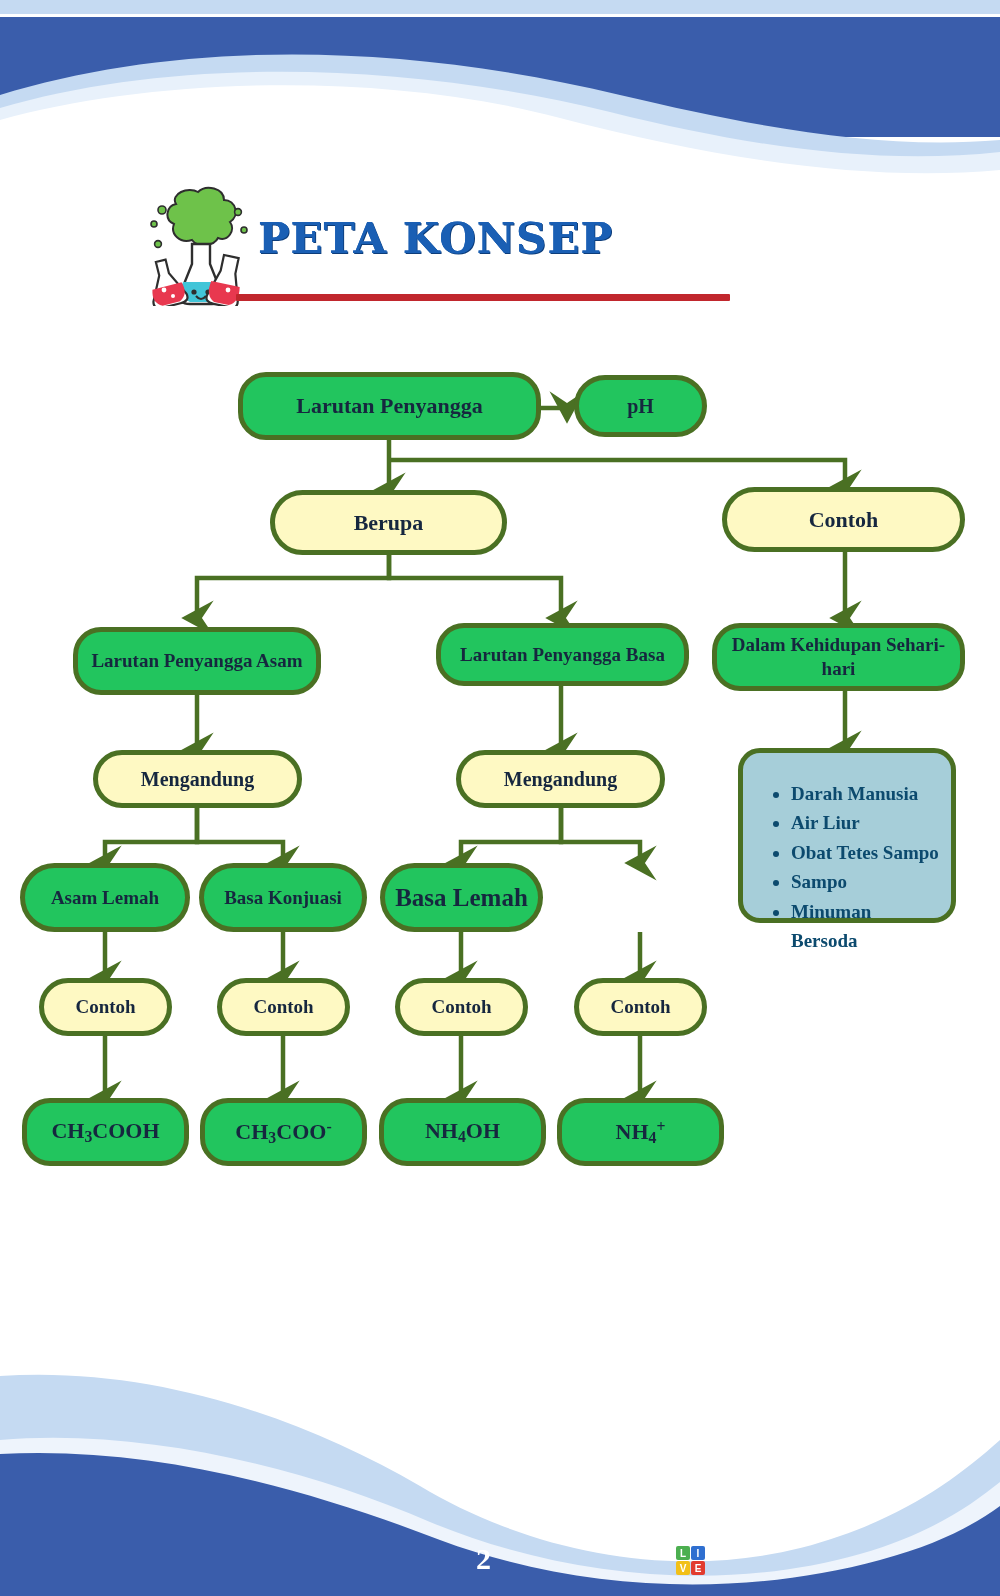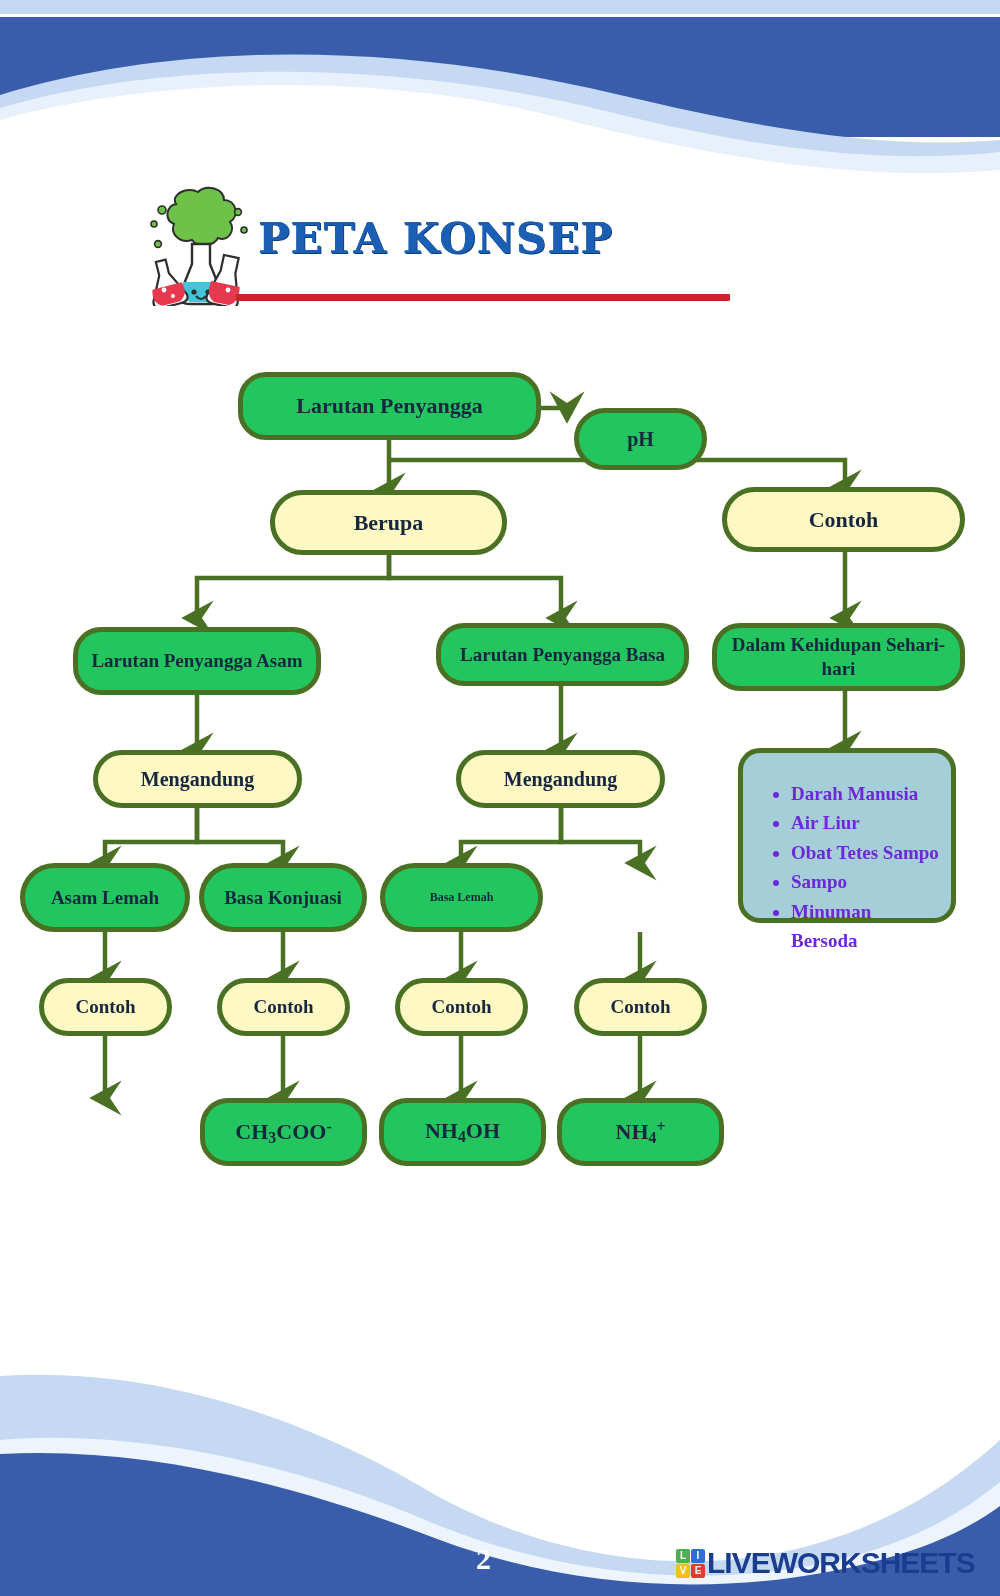--- a/index.html
+++ b/index.html
@@ -49,21 +49,21 @@
   .node.teal{background:#22c55e;}
   .node.pale{background:#fef9c3;}
   .node.pill{border-radius:999px;}
   .node.soft{border-radius:28px;}
 
   .list-node{
     position:absolute;box-sizing:border-box;
     border:5px solid #4a7023;background:#a6ced9;
     border-radius:22px;
     padding:26px 10px 20px 30px;
-    color:#6d28d9;font-weight:bold;font-size:19px;line-height:1.55;
+    color:#0c4a6e;font-weight:bold;font-size:19px;line-height:1.55;
     font-family:"Liberation Serif", serif;
   }
   .list-node ul{margin:0;padding-left:18px;}
   .list-node li{margin:0;}
 
   .connectors{position:absolute;left:0;top:0;width:1000px;height:900px;}
 
   
   .page-number{
     position:absolute;left:476px;top:1542px;
@@ -173,21 +173,21 @@
         <path d="M283,706 L283,768"></path>
         <path d="M461,706 L461,768"></path>
         <path d="M640,706 L640,768"></path>
       </g>
     </svg>
 
     <div class="node teal soft" style="left:238px;top:42px;width:303px;height:68px;font-size:22px;">
       <span>Larutan Penyangga</span>
     </div>
 
-    <div class="node teal pill" style="left:574px;top:45px;width:133px;height:62px;font-size:20px;margin-top:33px;">
+    <div class="node teal pill" style="left:574px;top:45px;width:133px;height:62px;font-size:20px;">
       <span>pH</span>
     </div>
 
     <div class="node pale pill" style="left:270px;top:160px;width:237px;height:65px;font-size:22px;">
       <span>Berupa</span>
     </div>
 
     <div class="node pale pill" style="left:722px;top:157px;width:243px;height:65px;font-size:22px;">
       <span>Contoh</span>
     </div>
@@ -223,41 +223,44 @@
     </div>
 
     <div class="node teal pill" style="left:20px;top:533px;width:170px;height:69px;font-size:19px;">
       <span>Asam Lemah</span>
     </div>
 
     <div class="node teal pill" style="left:199px;top:533px;width:168px;height:69px;font-size:19px;">
       <span>Basa Konjuasi</span>
     </div>
 
-    <div class="node teal pill" style="left:380px;top:533px;width:163px;height:69px;font-size:12px;text-align:right;">
+    <div class="node teal pill" style="left:380px;top:533px;width:163px;height:69px;font-size:25px;text-align:right;">
       <span>Basa Lemah</span>
     </div>
 
 
     <div class="node pale pill" style="left:39px;top:648px;width:133px;height:58px;font-size:19px;">
       <span>Contoh</span>
     </div>
 
     <div class="node pale pill" style="left:217px;top:648px;width:133px;height:58px;font-size:19px;">
       <span>Contoh</span>
     </div>
 
     <div class="node pale pill" style="left:395px;top:648px;width:133px;height:58px;font-size:19px;">
       <span>Contoh</span>
     </div>
 
     <div class="node pale pill" style="left:574px;top:648px;width:133px;height:58px;font-size:19px;">
       <span>Contoh</span>
     </div>
 
+    <div class="node teal soft" style="left:22px;top:768px;width:167px;height:68px;font-size:22px;">
+      <span>CH<sub>3</sub>COOH</span>
+    </div>
 
     <div class="node teal soft" style="left:200px;top:768px;width:167px;height:68px;font-size:22px;">
       <span>CH<sub>3</sub>COO<sup>-</sup></span>
     </div>
 
     <div class="node teal soft" style="left:379px;top:768px;width:167px;height:68px;font-size:22px;">
       <span>NH<sub>4</sub>OH</span>
     </div>
 
     <div class="node teal soft" style="left:557px;top:768px;width:167px;height:68px;font-size:22px;">
@@ -277,16 +280,15 @@
 
   <div class="page-number">2</div>
 
   <div class="lws">
     <div class="lws-tiles">
       <span style="background:#4caf50;">L</span>
       <span style="background:#2f6fd0;">I</span>
       <span style="background:#f2c018;">V</span>
       <span style="background:#e23b2e;">E</span>
     </div>
-    <div class="lws-text">LIVEWORKSHEETS</div>
   </div>
 
 </div>
 
 </body></html>

